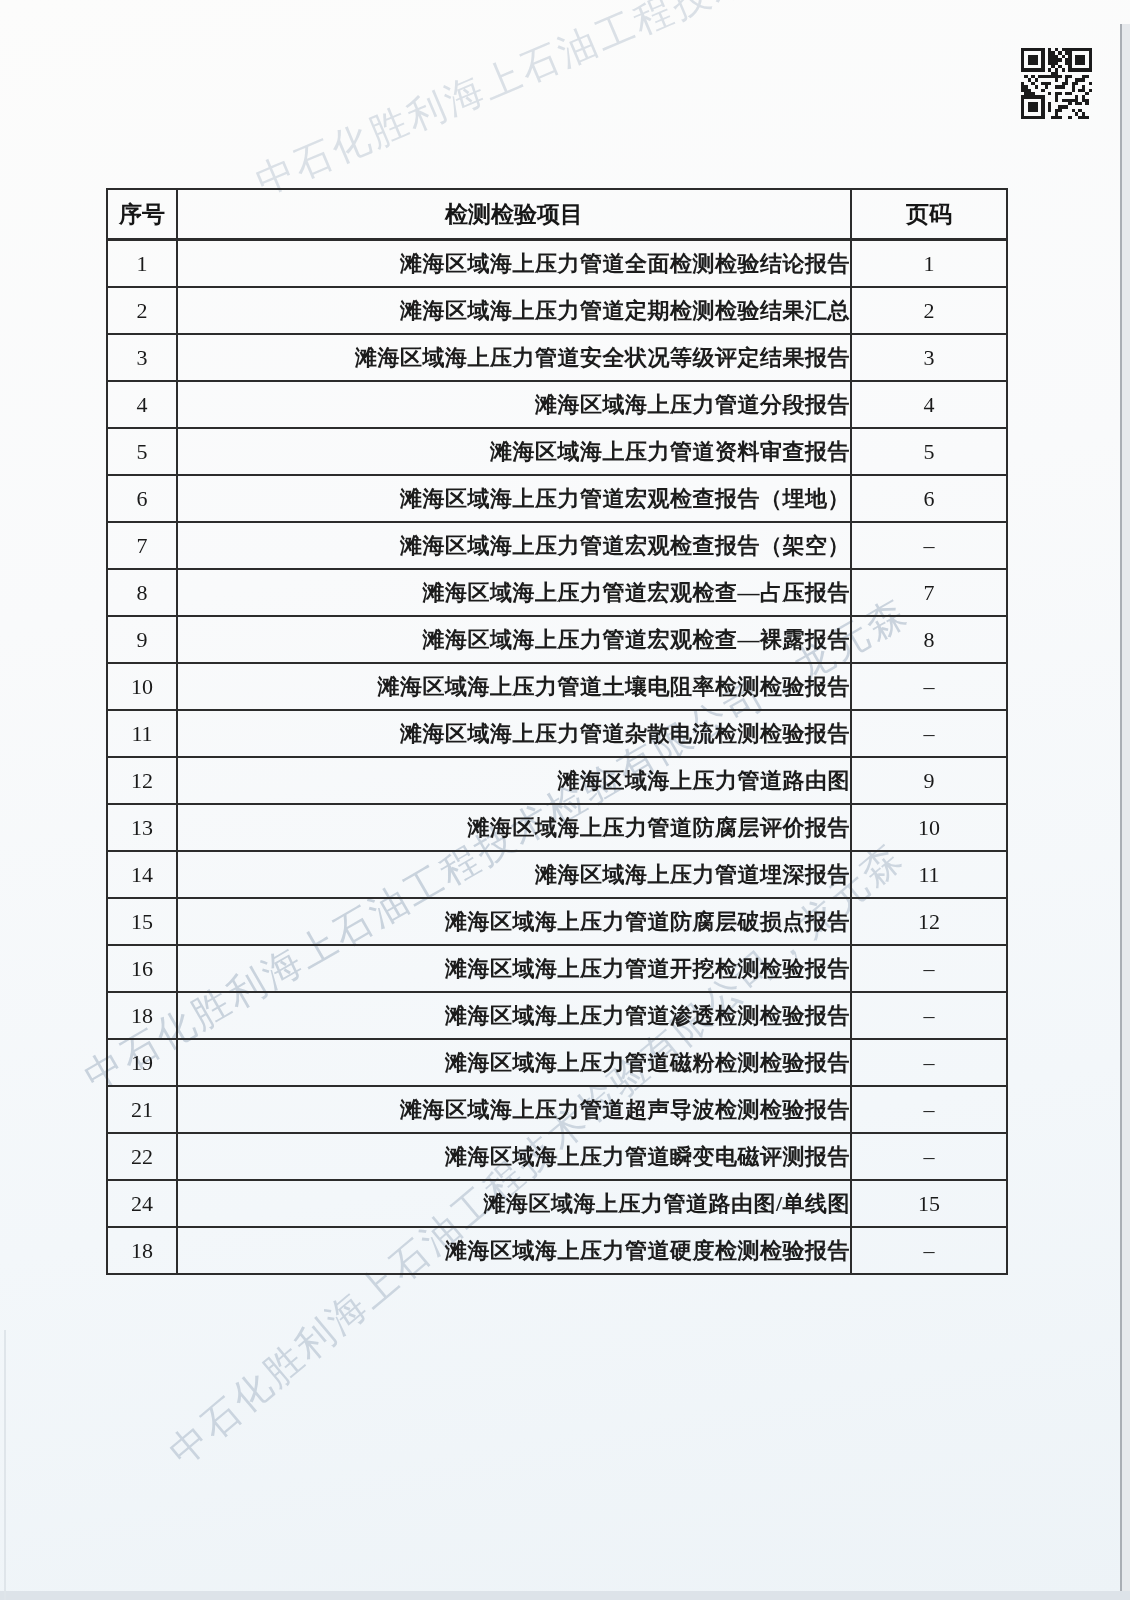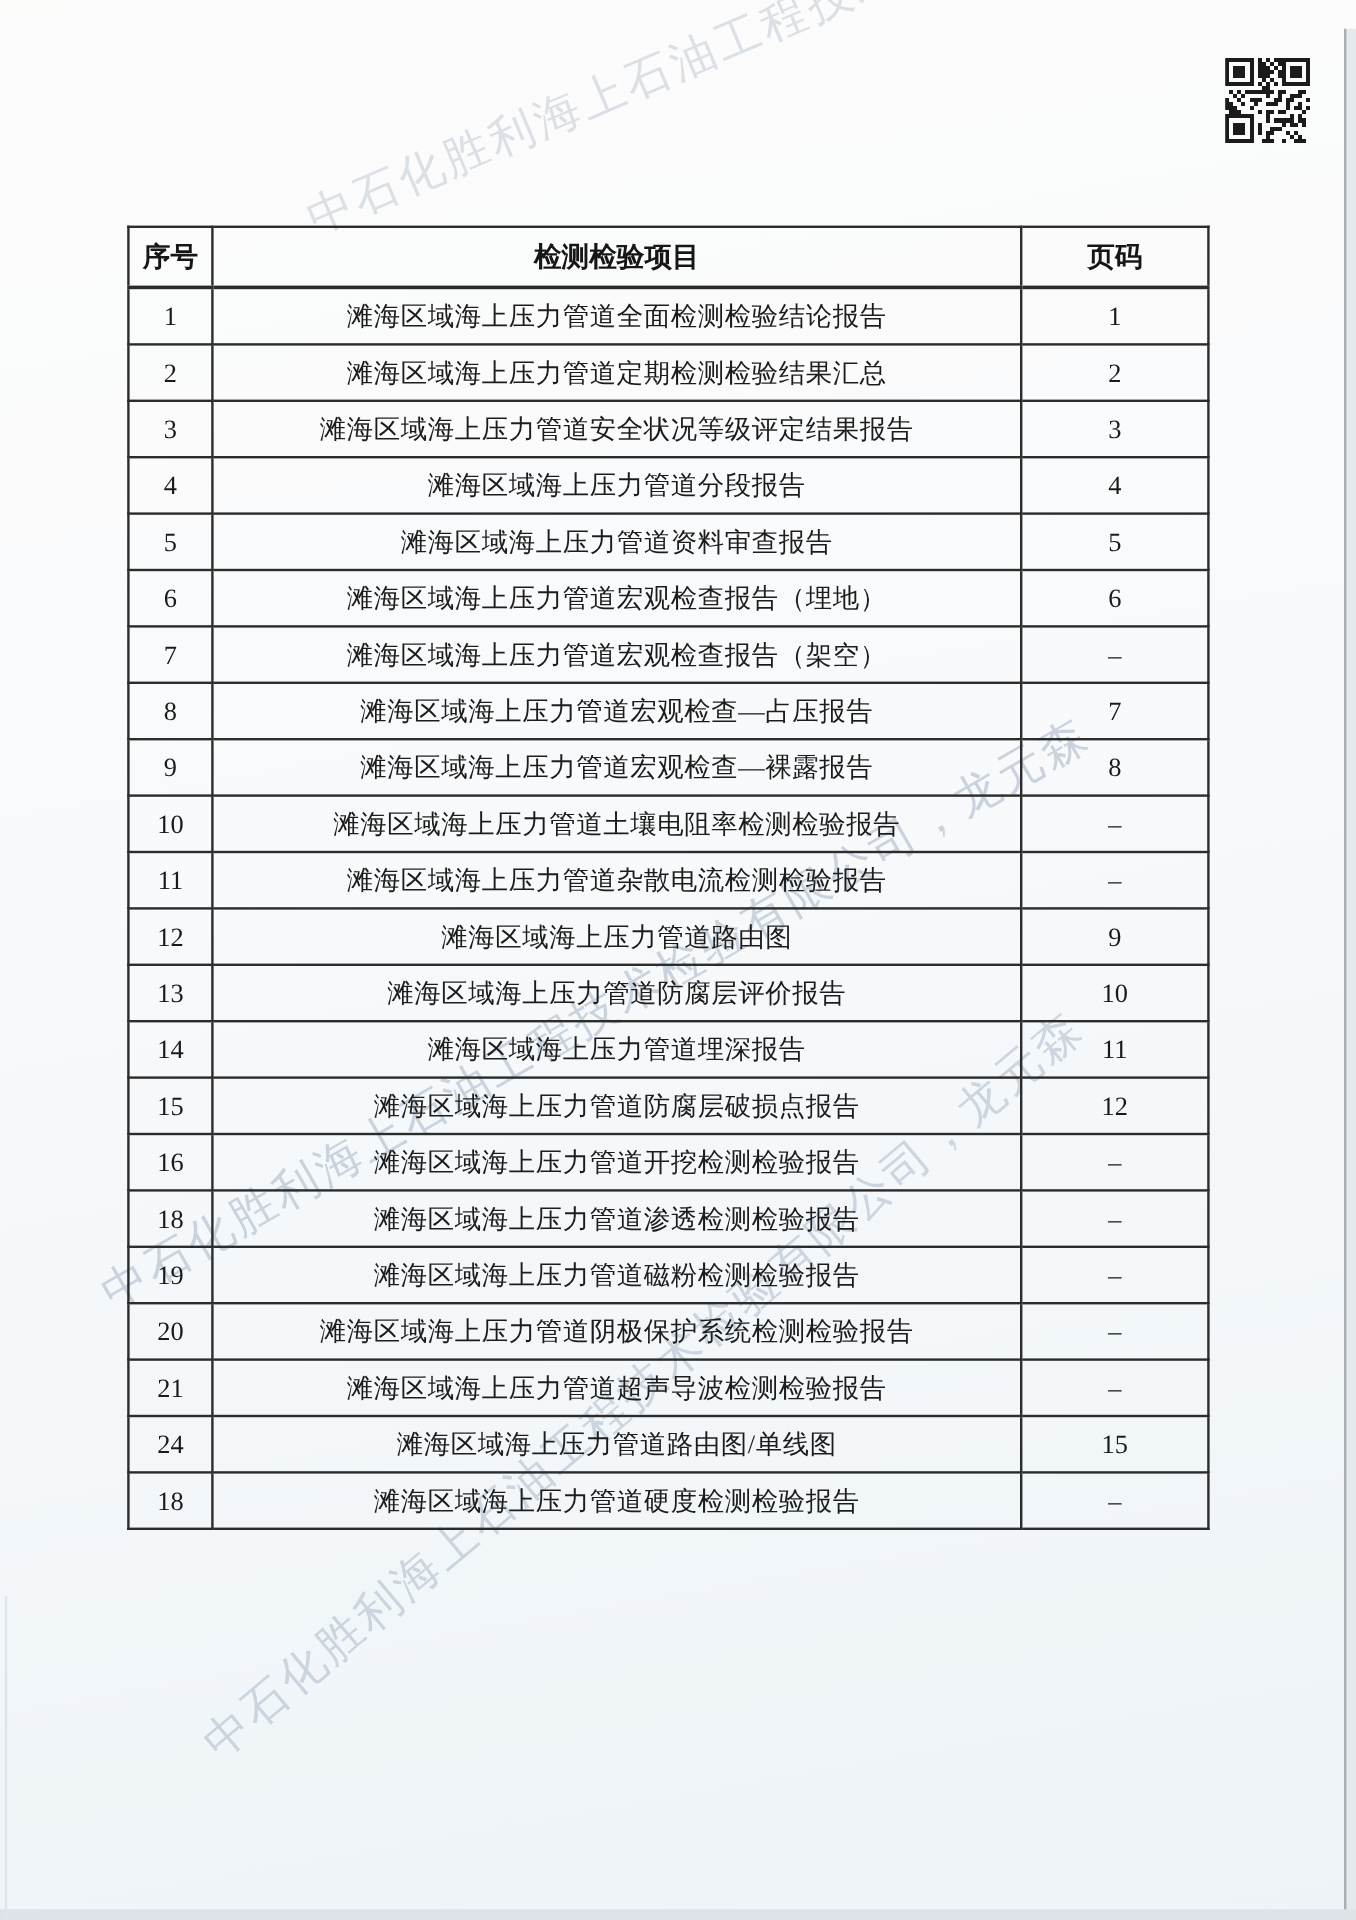--- a/index.html
+++ b/index.html
@@ -70,21 +70,21 @@
   table.toc th{
     height:48px;
     font-size:23px;font-weight:bold;
     text-align:center;
     border-bottom-width:3px;
     color:#161616;
     margin-top:40px;
   }
   table.toc td{height:45px;font-size:22px;}
   td.c-seq{text-align:center;font-family:"Liberation Serif","DejaVu Serif",serif;}
-  td.c-item{text-align:center;padding-left:9px;letter-spacing:.5px;color:#1c1c1c;}
+  td.c-item{text-align:right;padding-left:9px;letter-spacing:.5px;color:#1c1c1c;font-weight:bold;}
   td.c-page{text-align:center;}
 </style>
 </head>
 <body>
 
 <div class="page">
 
   <div class="wm wm1">中石化胜利海上石油工程技术检验有限公司，龙元森</div>
   <div class="wm wm2">中石化胜利海上石油工程技术检验有限公司，龙元森</div>
   <div class="wm wm3">中石化胜利海上石油工程技术检验有限公司，龙元森</div>
@@ -411,27 +411,27 @@
       <td class="c-seq">18</td>
       <td class="c-item">滩海区域海上压力管道渗透检测检验报告</td>
       <td class="c-page">–</td>
     </tr>
         <tr>
       <td class="c-seq">19</td>
       <td class="c-item">滩海区域海上压力管道磁粉检测检验报告</td>
       <td class="c-page">–</td>
     </tr>
         <tr>
-      <td class="c-seq">20</td>
-      <td class="c-item">滩海区域海上压力管道阴极保护系统检测检验报告</td>
-      <td class="c-page">–</td>
-    </tr>
-        <tr>
       <td class="c-seq">21</td>
       <td class="c-item">滩海区域海上压力管道超声导波检测检验报告</td>
+      <td class="c-page">–</td>
+    </tr>
+        <tr>
+      <td class="c-seq">22</td>
+      <td class="c-item">滩海区域海上压力管道瞬变电磁评测报告</td>
       <td class="c-page">–</td>
     </tr>
         <tr>
       <td class="c-seq">24</td>
       <td class="c-item">滩海区域海上压力管道路由图/单线图</td>
       <td class="c-page">15</td>
     </tr>
         <tr>
       <td class="c-seq">18</td>
       <td class="c-item">滩海区域海上压力管道硬度检测检验报告</td>

